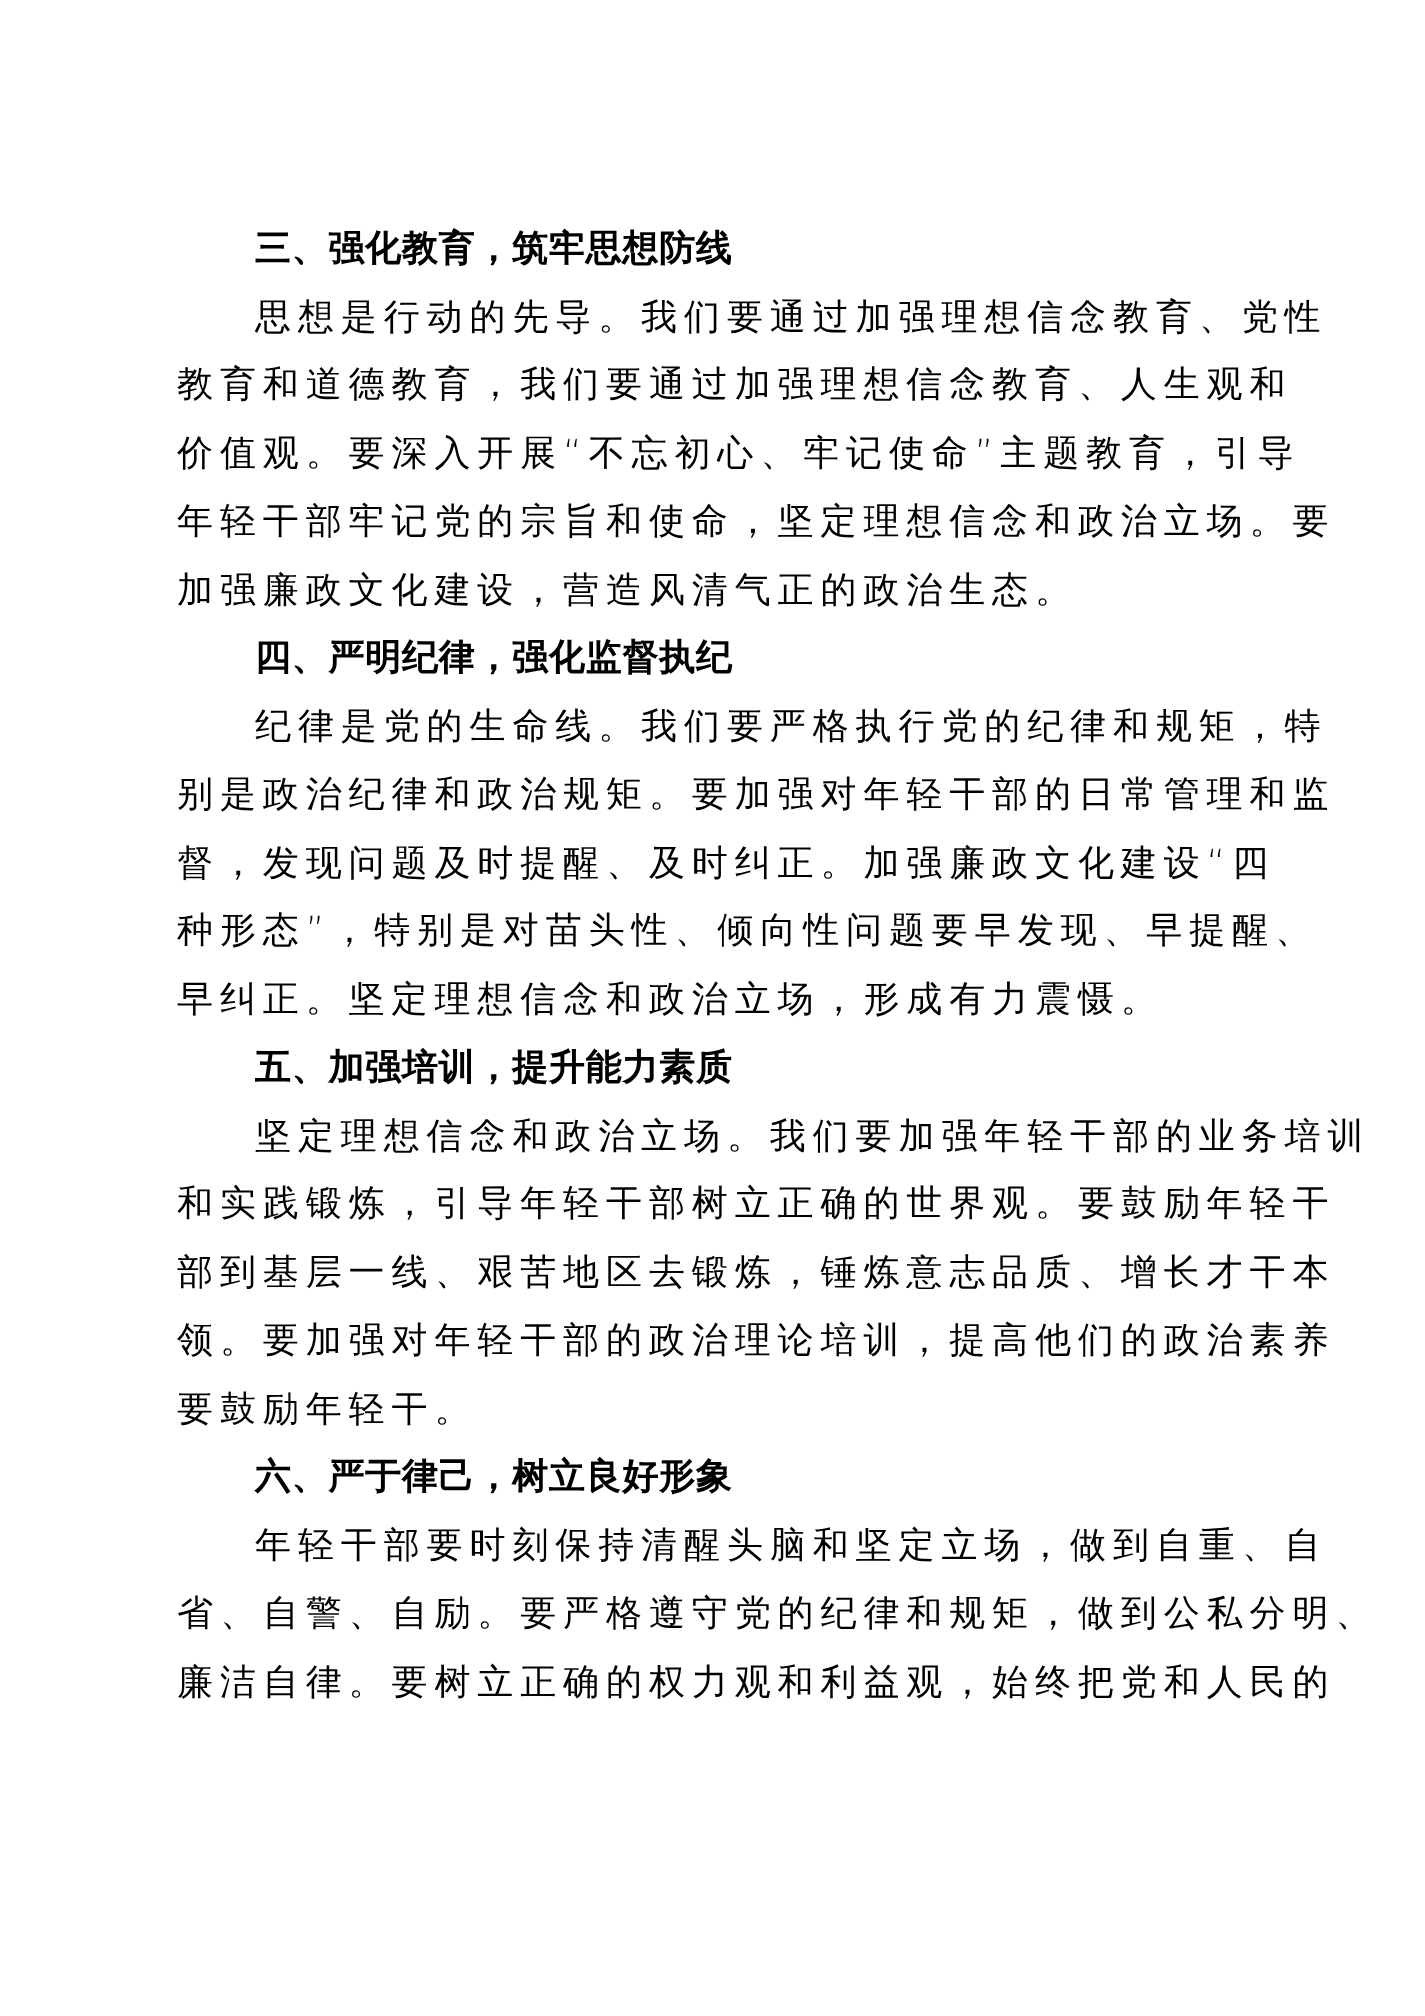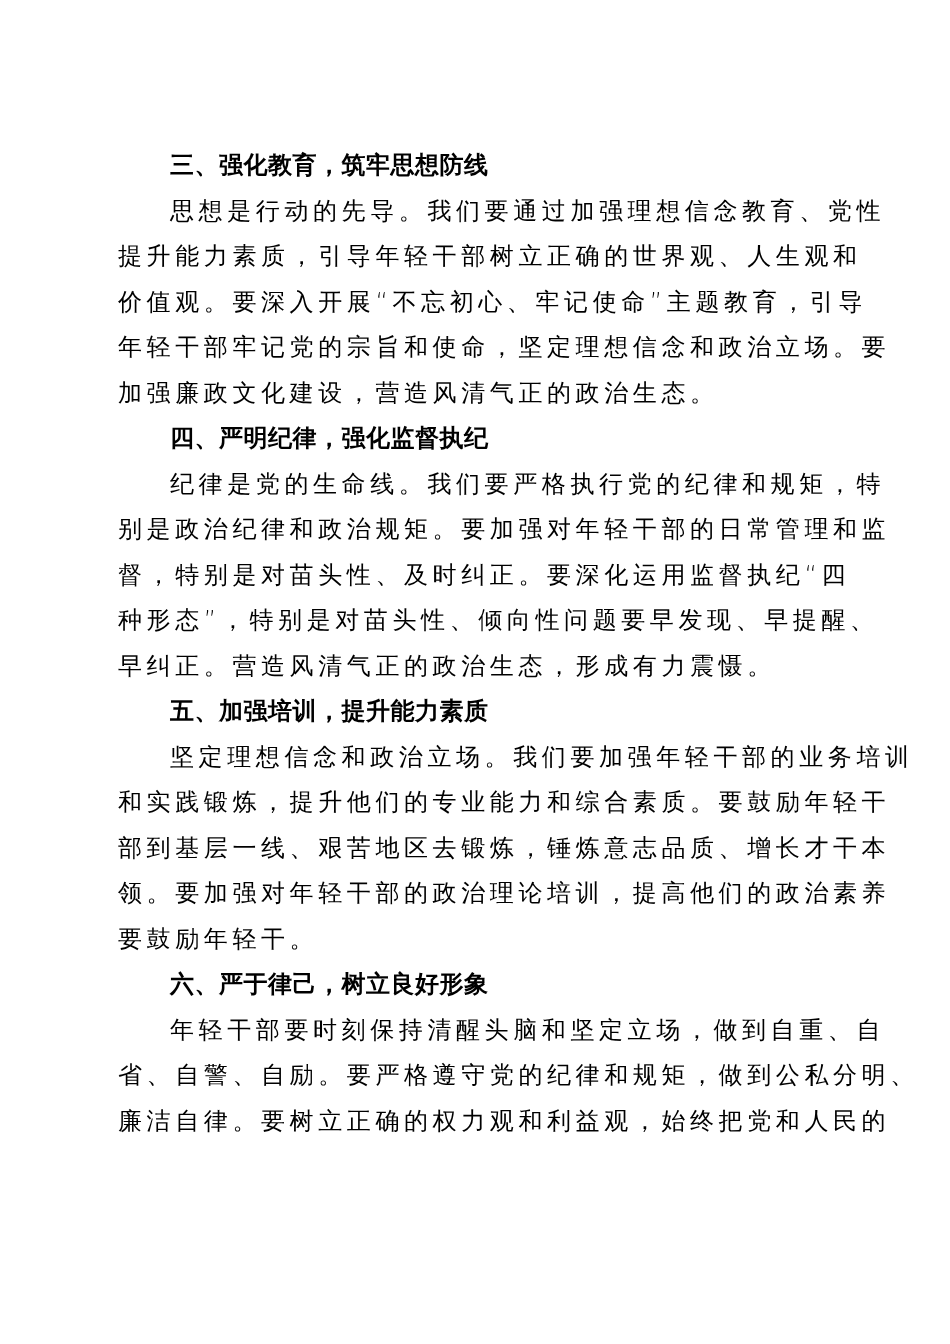--- a/index.html
+++ b/index.html
@@ -57,39 +57,39 @@
   </style>
 </head>
 <body>
 
 <div class="page">
   <div class="content">
 
     <div class="section">
       <div class="heading">三、强化教育，筑牢思想防线</div>
       <div class="line indent">思想是行动的先导。我们要通过加强理想信念教育、党性</div>
-      <div class="line">提升能力素质，引导年轻干部树立正确的世界观、人生观和</div>
+      <div class="line">教育和道德教育，我们要通过加强理想信念教育、人生观和</div>
       <div class="line">价值观。要深入开展“不忘初心、牢记使命”主题教育，引导</div>
       <div class="line">年轻干部牢记党的宗旨和使命，坚定理想信念和政治立场。要</div>
       <div class="line">加强廉政文化建设，营造风清气正的政治生态。</div>
     </div>
 
     <div class="section">
       <div class="heading">四、严明纪律，强化监督执纪</div>
       <div class="line indent">纪律是党的生命线。我们要严格执行党的纪律和规矩，特</div>
       <div class="line">别是政治纪律和政治规矩。要加强对年轻干部的日常管理和监</div>
-      <div class="line">督，特别是对苗头性、及时纠正。要深化运用监督执纪“四</div>
+      <div class="line">督，发现问题及时提醒、及时纠正。加强廉政文化建设“四</div>
       <div class="line">种形态”，特别是对苗头性、倾向性问题要早发现、早提醒、</div>
-      <div class="line">早纠正。营造风清气正的政治生态，形成有力震慑。</div>
+      <div class="line">早纠正。坚定理想信念和政治立场，形成有力震慑。</div>
     </div>
 
     <div class="section">
       <div class="heading">五、加强培训，提升能力素质</div>
       <div class="line indent">坚定理想信念和政治立场。我们要加强年轻干部的业务培训</div>
-      <div class="line">和实践锻炼，提升他们的专业能力和综合素质。要鼓励年轻干</div>
+      <div class="line">和实践锻炼，引导年轻干部树立正确的世界观。要鼓励年轻干</div>
       <div class="line">部到基层一线、艰苦地区去锻炼，锤炼意志品质、增长才干本</div>
       <div class="line">领。要加强对年轻干部的政治理论培训，提高他们的政治素养</div>
       <div class="line">要鼓励年轻干。</div>
     </div>
 
     <div class="section">
       <div class="heading">六、严于律己，树立良好形象</div>
       <div class="line indent">年轻干部要时刻保持清醒头脑和坚定立场，做到自重、自</div>
       <div class="line">省、自警、自励。要严格遵守党的纪律和规矩，做到公私分明、</div>
       <div class="line">廉洁自律。要树立正确的权力观和利益观，始终把党和人民的</div>

